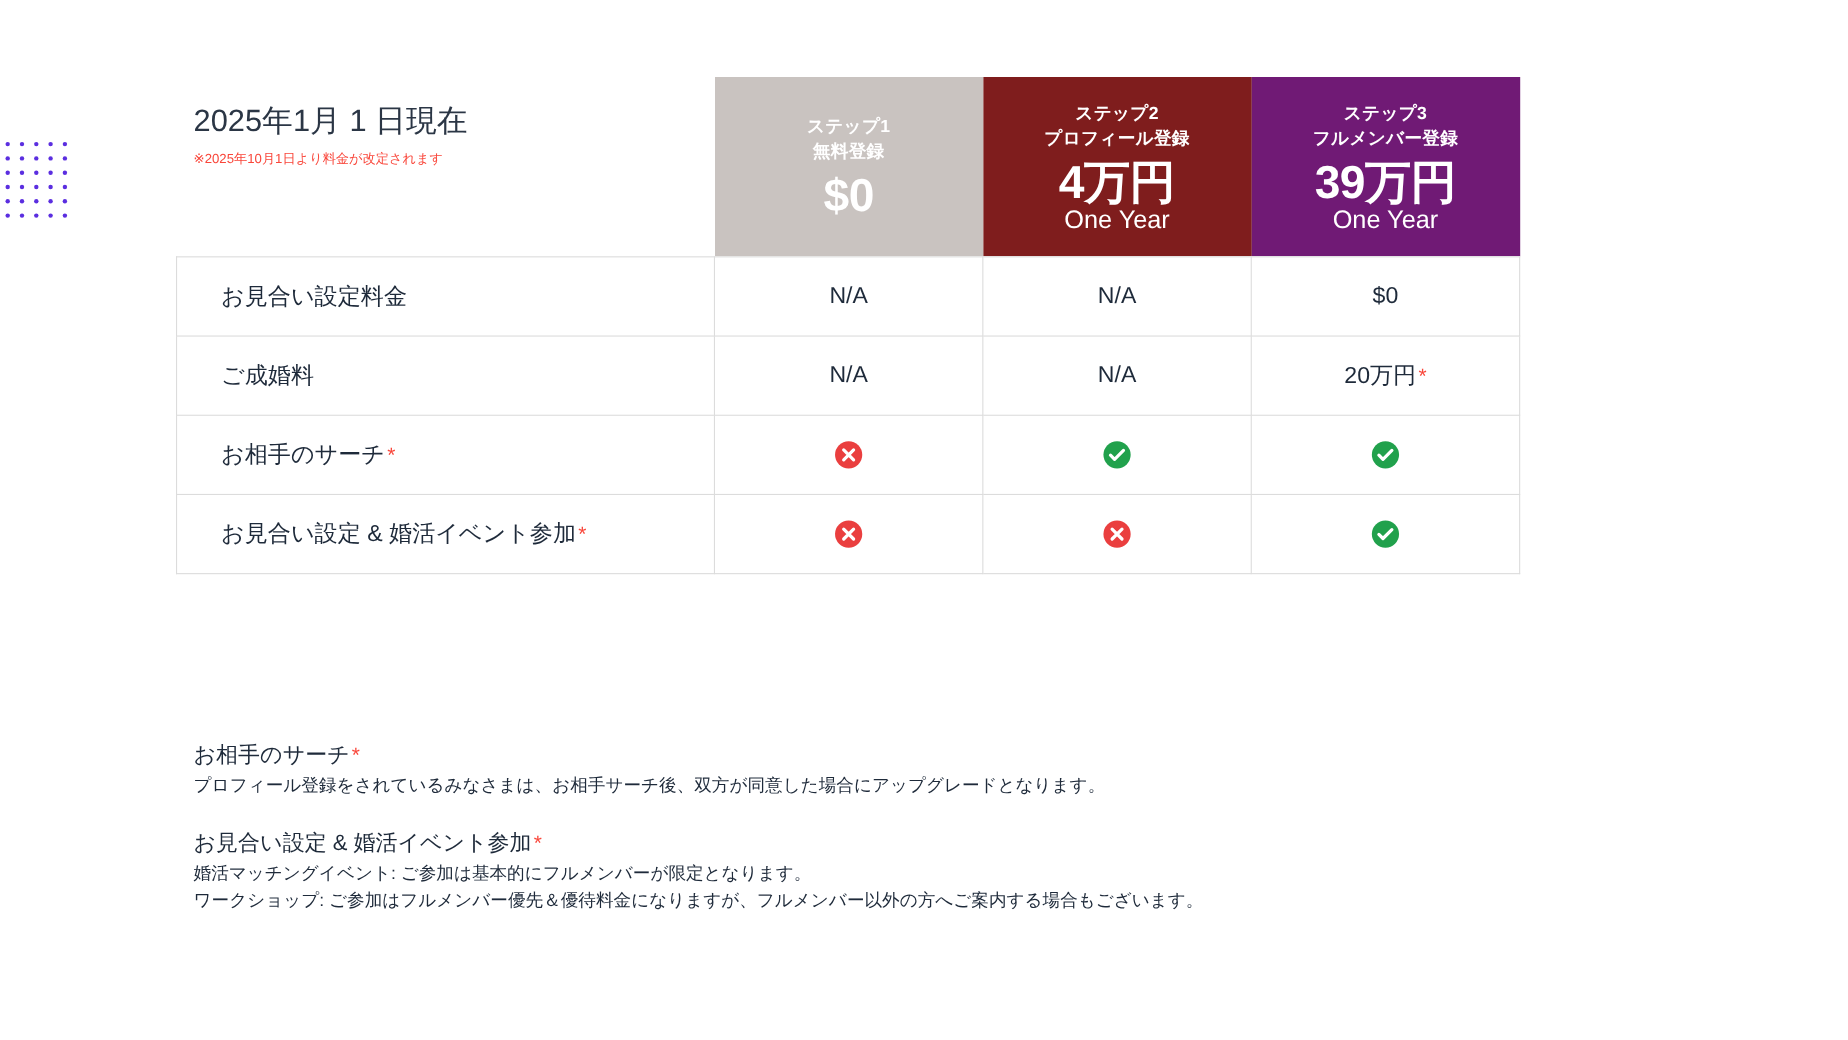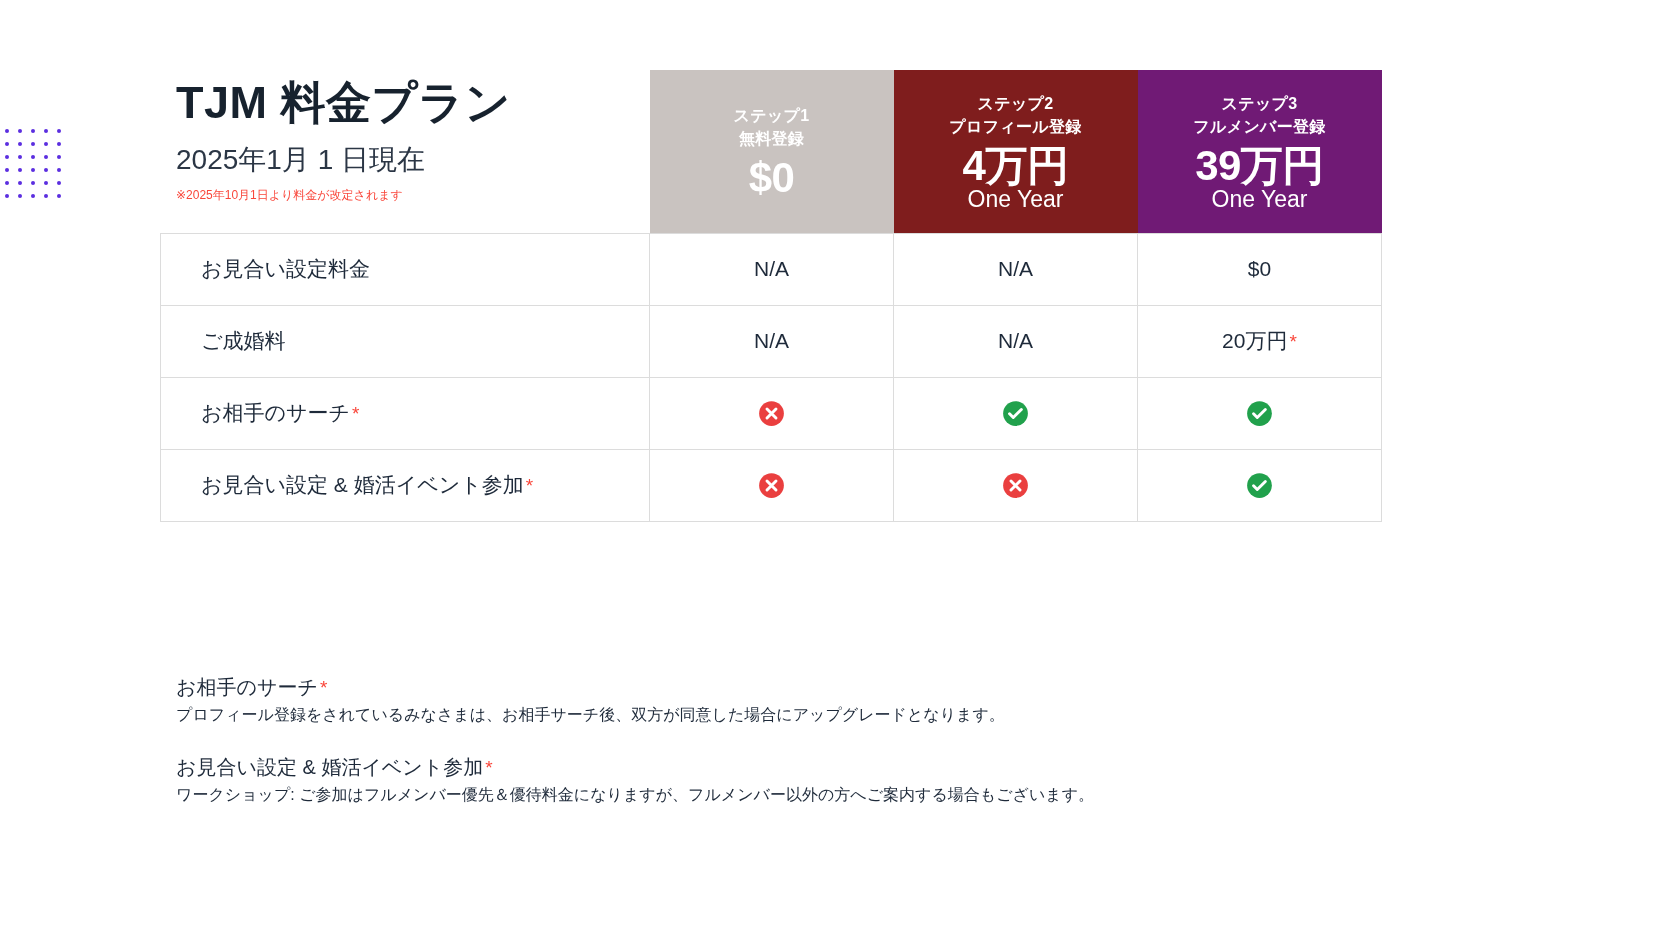--- a/index.html
+++ b/index.html
@@ -197,21 +197,20 @@
         <circle cx="55" cy="55" r="2"></circle>
       <circle cx="3" cy="68" r="2"></circle>
         <circle cx="16" cy="68" r="2"></circle>
         <circle cx="29" cy="68" r="2"></circle>
         <circle cx="42" cy="68" r="2"></circle>
         <circle cx="55" cy="68" r="2"></circle>
     </g>
   </svg>
 
   <div class="title-block">
-    <div class="main-title">TJM 料金プラン</div>
     <div class="subtitle">2025年1月 1 日現在</div>
     <div class="notice">※2025年10月1日より料金が改定されます</div>
   </div>
 
   <table class="pricing-table">
     <colgroup>
       <col class="c-label">
         <col class="c-plan">
         <col class="c-plan">
         <col class="c-plan">
@@ -326,17 +325,18 @@
     <div class="fn-block">
       <div class="fn-head">
         <span>お相手のサーチ</span><span class="ast">*</span>
       </div>
       <div class="fn-line">プロフィール登録をされているみなさまは、お相手サーチ後、双方が同意した場合にアップグレードとなります。</div>
     </div>
     <div class="fn-block">
       <div class="fn-head">
         <span>お見合い設定 &amp; 婚活イベント参加</span><span class="ast">*</span>
       </div>
+      <div class="fn-line">婚活マッチングイベント:  ご参加は基本的にフルメンバーが限定となります。</div>
       <div class="fn-line">ワークショップ:  ご参加はフルメンバー優先＆優待料金になりますが、フルメンバー以外の方へご案内する場合もございます。</div>
     </div>
   </div>
 
 </div>
 
 </body></html>

